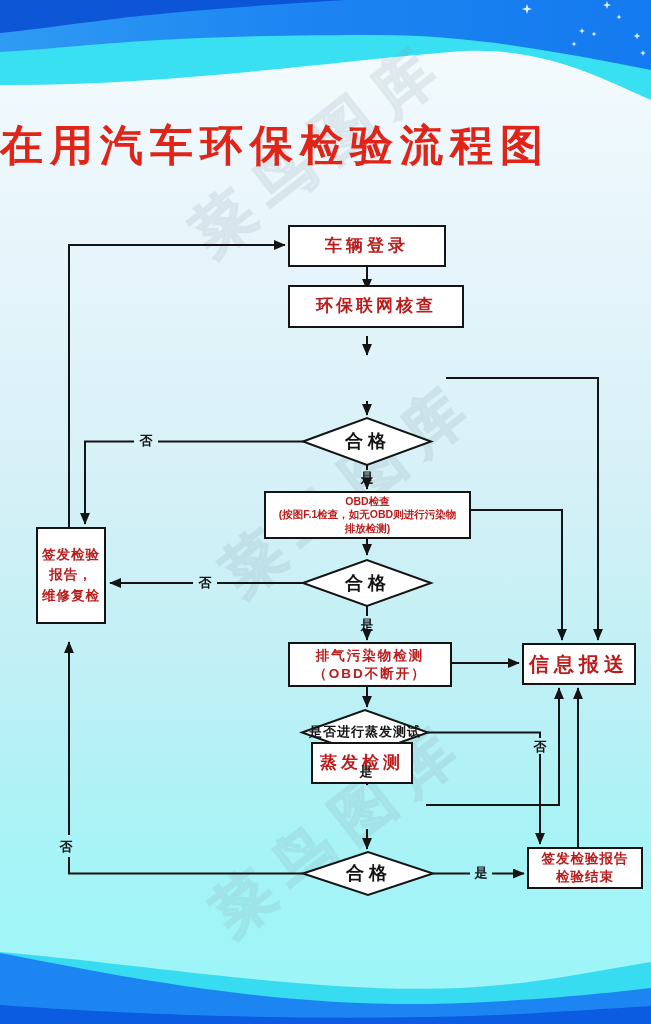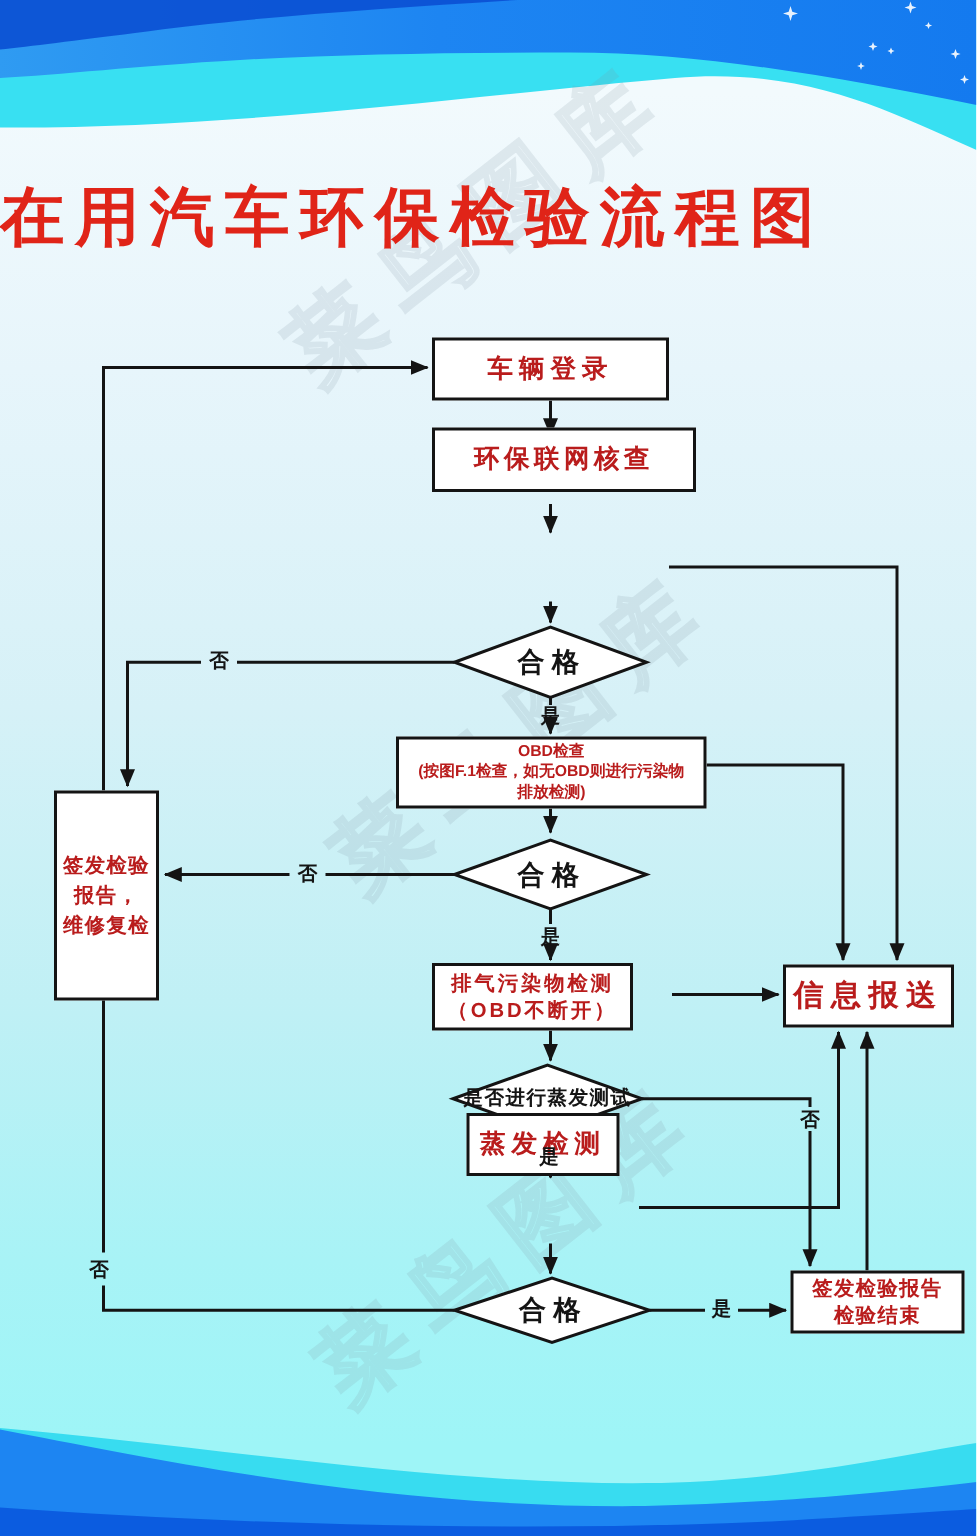--- a/index.html
+++ b/index.html
@@ -28,24 +28,24 @@
   .node{
     position:absolute;box-sizing:border-box;background:#ffffff;border:2px solid #141414;
     display:flex;flex-direction:column;align-items:center;justify-content:center;
     text-align:center;font-weight:700;color:#b91c1c;line-height:1.3;
   }
   .node span{display:block;}
   .n-login   {left:288px;top:225px;width:158px;height:42px;font-size:17px;letter-spacing:4px;}
   .n-network {left:288px;top:285px;width:176px;height:43px;font-size:17px;letter-spacing:3px;}
   .n-appear  {left:288px;top:358px;width:158px;height:43px;font-size:17px;letter-spacing:4px;}
   .n-obd     {left:264px;top:491px;width:207px;height:48px;font-size:10.5px;line-height:1.25;justify-content:center;}
-  .n-exhaust {left:288px;top:642px;width:134px;height:45px;font-size:13.5px;letter-spacing:2px;}
+  .n-exhaust {left:288px;top:642px;width:164px;height:45px;font-size:13.5px;letter-spacing:2px;}
   .n-evap    {left:311px;top:742px;width:102px;height:42px;font-size:17px;letter-spacing:4px;}
   .n-info    {left:522px;top:643px;width:114px;height:42px;font-size:20px;letter-spacing:5px;}
-  .n-issuerep{left:36px;top:527px;width:70px;height:140px;font-size:13.5px;line-height:1.5;letter-spacing:1px;}
+  .n-issuerep{left:36px;top:527px;width:70px;height:97px;font-size:13.5px;line-height:1.5;letter-spacing:1px;}
   .n-issueend{left:527px;top:847px;width:116px;height:42px;font-size:13.5px;letter-spacing:1px;text-align:right;}
   .dtext{
     position:absolute;transform:translate(-50%,-50%);font-weight:700;color:#141414;white-space:nowrap;
   }
   .d-big{font-size:18px;letter-spacing:5px;}
   .d-small{font-size:13px;letter-spacing:1px;}
   .dt1{left:368px;top:441px;}
   .dt2{left:368px;top:583px;}
   .dt3{left:365px;top:732px;}
   .dt4{left:369px;top:873px;}

